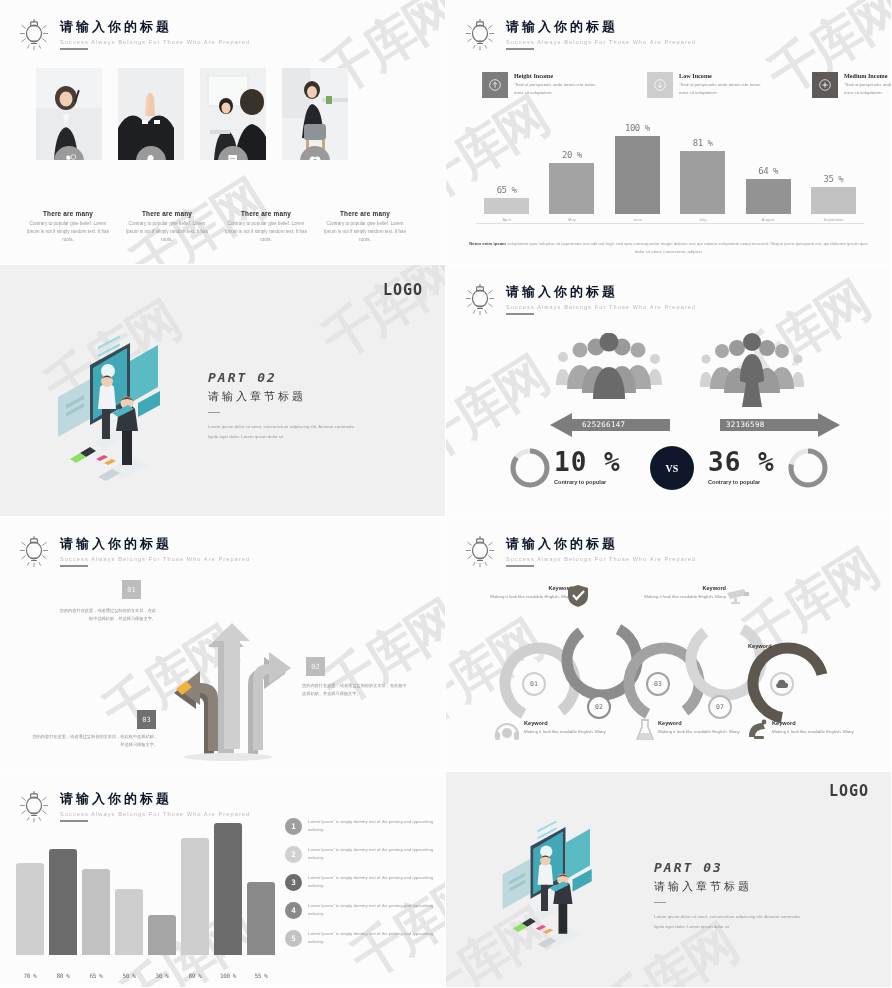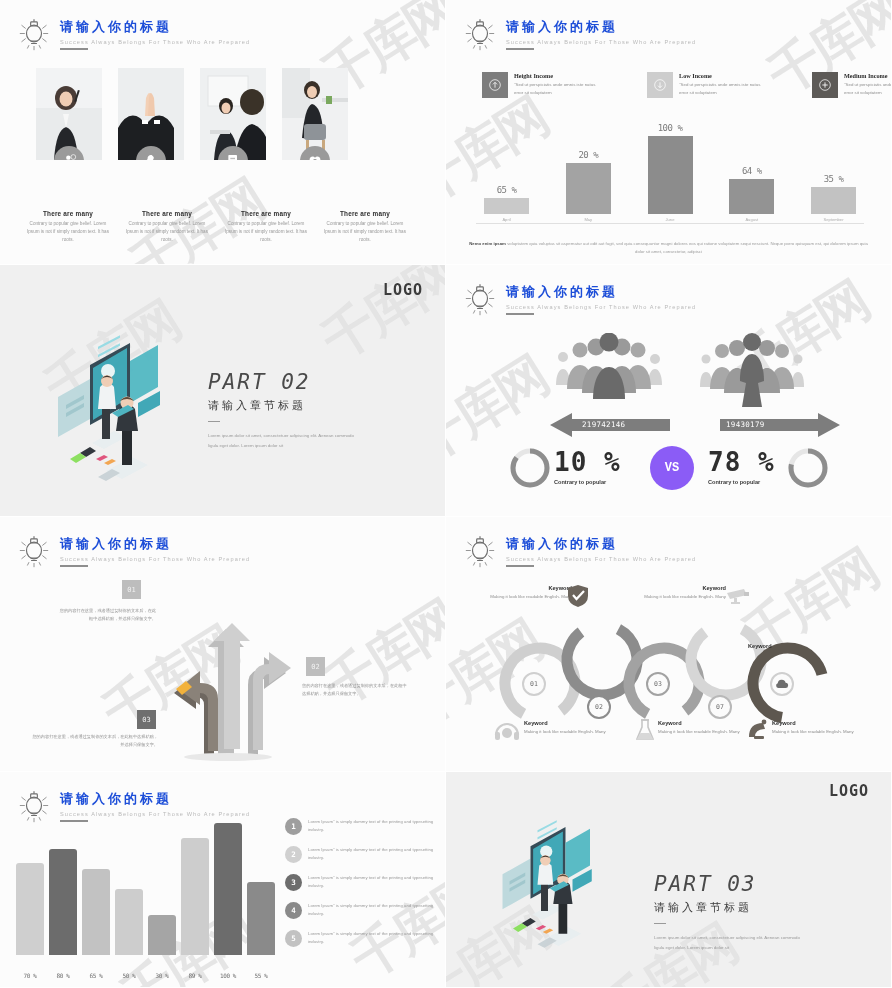--- a/index.html
+++ b/index.html
@@ -42,21 +42,21 @@
   }
   .wm.a { top: 8px; right: -16px; }
   .wm.b { bottom: -4px; left: 28%; }
   .wm.c { top: 44%; left: -38px; }
 
   
   .hdr { position: absolute; top: 16px; left: 14px; display: flex; align-items: flex-start; z-index: 3;}
   .bulb { width: 40px; height: 40px; margin-right: 6px; flex: none; }
   .hdr-txt { padding-top: 2px; }
   .h-title {
-    font-size: 13px; color: #1d4ed8; font-weight: bold; letter-spacing: 3px;
+    font-size: 13px; color: #0f172a; font-weight: bold; letter-spacing: 3px;
     font-family: Liberation Sans, sans-serif;
   }
   .h-sub {
     font-size: 5.6px; color: #b9b9b9; letter-spacing: 1.1px; margin-top: 3px;
     font-family: "Liberation Sans", sans-serif;
   }
   .h-rule { width: 28px; height: 1.6px; background: #8e8e8e; margin-top: 3px;}
 
   .logo {
     position: absolute; top: 16px; right: 22px; z-index: 3;
@@ -89,34 +89,34 @@
   .b2 { width: 45px; text-align:center; }
   .b2-v { font-size: 9px; color:#7b7b7b; font-family:"DejaVu Sans Mono", monospace; margin-bottom:3px; letter-spacing:-.5px;}
   .b2-bar { width: 45px; background:#a6a6a6; }
   .b2-l { font-size: 4.1px; color:#aeaeae; margin-top: 3px;}
   .axis2 { position:absolute; bottom: 40px; left: 30px; width: 388px; height:1px; background:#e0e0e0; z-index:2;}
   .para2 { position:absolute; bottom: 8px; left: 22px; right: 22px; font-size:4.3px; color:#9b9b9b; line-height:1.9; text-align:center; z-index:2;}
   .para2 b { color:#4b4b4b; }
 
   
   .sec-txt { position:absolute; left: 208px; top: 105px; z-index:3;}
-  .sec-p { font-size: 21px; font-style: italic; font-weight: normal; color:#4a4a4a; letter-spacing:2px; font-family:"DejaVu Sans Mono", monospace;}
+  .sec-p { font-size: 13px; font-style: italic; font-weight: bold; color:#4a4a4a; letter-spacing:2px; font-family:"DejaVu Sans Mono", monospace;}
   .sec-c { font-size: 11px; color:#3a3a3a; letter-spacing:3px; margin-top:4px; font-family:"DejaVu Sans", sans-serif;}
   .sec-r { width:12px; height:1.4px; background:#9a9a9a; margin:8px 0 9px;}
   .sec-b { font-size:4.4px; color:#9a9a9a; line-height:2.1; max-width:150px;}
   .iso { position:absolute; left:30px; top:70px; z-index:2;}
 
   
   .vs-wrap { position:absolute; inset:0; z-index:2; }
   .ppl { position:absolute; }
   .arrw { position:absolute; }
   .arrw-n { position:absolute; font-family:"DejaVu Sans Mono", monospace; font-size:7.5px; color:#fff; letter-spacing:.3px;}
   .pct { position:absolute; font-family:"DejaVu Sans Mono", monospace; font-size:26px; font-weight:bold; color:#2f2f2f; letter-spacing:1px;}
   .pct-s { position:absolute; font-size:5.6px; color:#3a3a3a; font-weight:bold;}
-  .vsb { position:absolute; width:44px;height:44px;border-radius:50%;background:#8b5cf6;color:#fff;display:flex;align-items:center;justify-content:center;font-size:12px;font-weight:bold;font-family:Liberation Mono, monospace;}
+  .vsb { position:absolute; width:44px;height:44px;border-radius:50%;background:#0f172a;color:#fff;display:flex;align-items:center;justify-content:center;font-size:10px;font-weight:bold;font-family:Liberation Serif, serif;}
 
   
   .ar-num { position:absolute; width:19px;height:19px;background:#bdbdbd;color:#f2f2f2;display:flex;align-items:center;justify-content:center;font-size:7px;font-family:"DejaVu Sans Mono", monospace; z-index:3;}
   .ar-num.dark{ background:#6f6f6f;}
   .ar-tx { position:absolute; font-size:4.2px; color:#8b8b8b; line-height:1.9; z-index:3;}
 
   
   .kw { position:absolute; z-index:3; width:92px;}
   .kw-t { font-size:5.6px; font-weight:bold; color:#2d2d2d;}
   .kw-b { font-size:4.4px; color:#8d8d8d; line-height:1.8; margin-top:2px;}
@@ -345,20 +345,25 @@
           <div class="b2-v">20 %</div>
           <div class="b2-bar" style="height: 51.48px; background: rgb(163, 163, 163);"></div>
           <div class="b2-l">May</div>
         </div>
         <div class="b2">
           <div class="b2-v">100 %</div>
           <div class="b2-bar" style="height: 78px; background: rgb(140, 140, 140);"></div>
           <div class="b2-l">June</div>
         </div>
         <div class="b2">
+          <div class="b2-v">81 %</div>
+          <div class="b2-bar" style="height: 63.18px; background: rgb(158, 158, 158);"></div>
+          <div class="b2-l">July</div>
+        </div>
+        <div class="b2">
           <div class="b2-v">64 %</div>
           <div class="b2-bar" style="height: 35.1px; background: rgb(147, 147, 147);"></div>
           <div class="b2-l">August</div>
         </div>
         <div class="b2">
           <div class="b2-v">35 %</div>
           <div class="b2-bar" style="height: 27.3px; background: rgb(194, 194, 194);"></div>
           <div class="b2-l">September</div>
         </div>
       </div>
@@ -503,37 +508,37 @@
           </g>
         <g fill="#6a6a6a">
             <circle cx="54" cy="9" r="9"></circle>
             <path d="M42 48c0-16 5-27 12-27s12 11 12 27l-6 2 4 24h-20l4-24z"></path>
           </g>
       </svg>
 
       <svg class="arrw" style="left:104px; top:148px" width="120" height="24" viewBox="0 0 120 24">
         <path d="M0 12 L22 0 v6 H120 v12 H22 v6z" fill="#7d7d7d"></path>
       </svg>
-      <div class="arrw-n" style="left:136px; top:155px">219742146</div>
+      <div class="arrw-n" style="left:136px; top:155px">625266147</div>
 
       <svg class="arrw" style="left:274px; top:148px" width="120" height="24" viewBox="0 0 120 24">
         <path d="M120 12 L98 0 v6 H0 v12 H98 v6z" fill="#7d7d7d"></path>
       </svg>
-      <div class="arrw-n" style="left:280px; top:155px">19430179</div>
+      <div class="arrw-n" style="left:280px; top:155px">32136598</div>
 
       <svg class="arrw" style="left:62px; top:181px" width="44" height="44" viewBox="0 0 44 44">
         <circle cx="22" cy="22" r="17" fill="none" stroke="#e6e6e6" stroke-width="5"></circle>
         <circle cx="22" cy="22" r="17" fill="none" stroke="#8e8e8e" stroke-width="5" stroke-dasharray="90.8 106.8" transform="rotate(-90 22 22)"></circle>
       </svg>
       <div class="pct" style="left:108px; top:182px">10 %</div>
       <div class="pct-s" style="left:108px; top:214px">Contrary to popular</div>
 
       <div class="vsb" style="left:204px; top:181px">VS</div>
 
-      <div class="pct" style="left:262px; top:182px">78 %</div>
+      <div class="pct" style="left:262px; top:182px">36 %</div>
       <div class="pct-s" style="left:262px; top:214px">Contrary to popular</div>
       <svg class="arrw" style="left:340px; top:181px" width="44" height="44" viewBox="0 0 44 44">
         <circle cx="22" cy="22" r="17" fill="none" stroke="#e6e6e6" stroke-width="5"></circle>
         <circle cx="22" cy="22" r="17" fill="none" stroke="#8e8e8e" stroke-width="5" stroke-dasharray="83.3 106.8" transform="rotate(-90 22 22)"></circle>
       </svg>
     </div>
   </div>
 
   <div class="slide white">
     <div class="wm a" style="top:40%;right:-4%">千库网</div>
@@ -798,21 +803,21 @@
         <path d="M90 66 q7-8 14 0 q-7-4-14 0z" fill="#5a4434"></path>
         <polygon points="82,78 98,70 104,74 88,82" fill="#49b2c0"></polygon>
         <polygon points="50,118 60,112 66,116 56,122" fill="#2b3036"></polygon>
         <polygon points="66,124 74,120 78,122 70,126" fill="#e04f7a"></polygon>
         <polygon points="74,128 82,124 86,126 78,130" fill="#f3a34c"></polygon>
         <polygon points="40,124 50,118 56,122 46,128" fill="#89e05c"></polygon>
         <polygon points="68,142 82,134 90,138 76,146" fill="#c9d2d6"></polygon>
       </g>
     </svg>
 
-    <div class="sec-txt" style="top:100px">
+    <div class="sec-txt" style="top:88px">
       <div class="sec-p">PART 03</div>
       <div class="sec-c">请输入章节标题</div>
       <div class="sec-r"></div>
       <div class="sec-b">Lorem ipsum dolor sit amet, consectetuer adipiscing elit. Aenean commodo ligula eget dolor. Lorem ipsum dolor sit</div>
     </div>
   </div>
 
 </div>
 
 </body></html>

